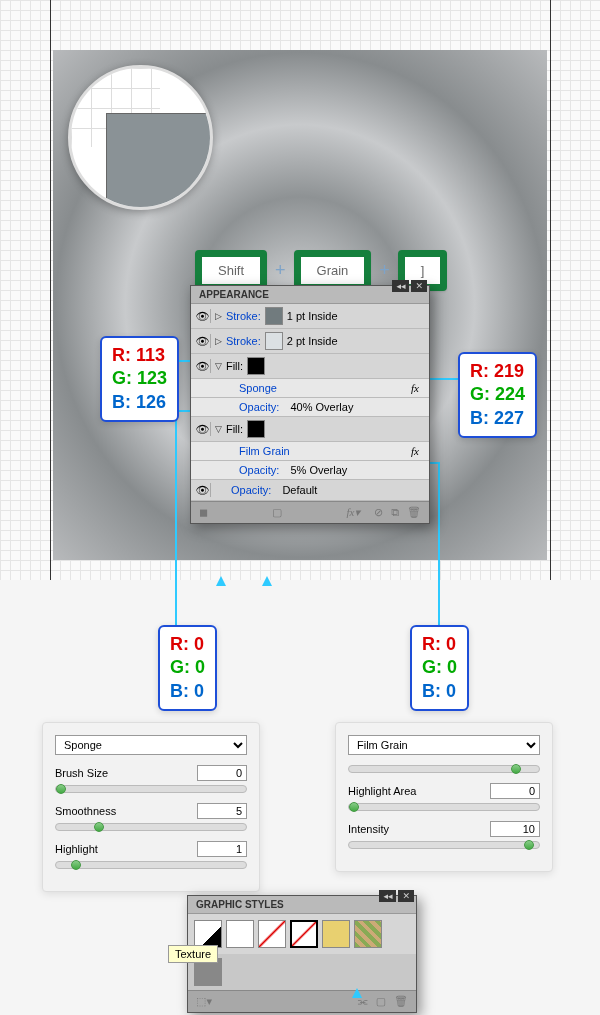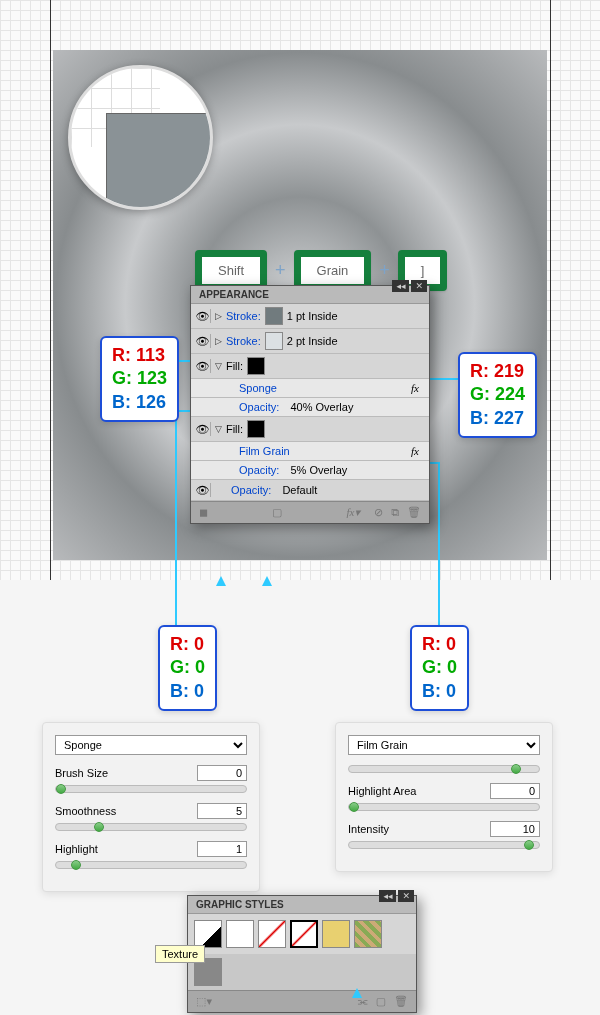--- a/index.html
+++ b/index.html
@@ -246,14 +246,14 @@
   <div class="gs-row2">
     <div class="gs-swatch" style="background:#888"></div>
   </div>
   <div class="panel-footer">
     <span style="margin-right:auto">⬚▾</span>
     <span>⫘</span>
     <span>▢</span>
     <span>🗑</span>
   </div>
 </div>
-<div class="tooltip" style="top:945px;left:155px">Texture</div>
+<div class="tooltip" style="top:945px;left:168px">Texture</div>
 <div class="arrow up" style="top:988px;left:352px"></div>
 
 </body></html>

